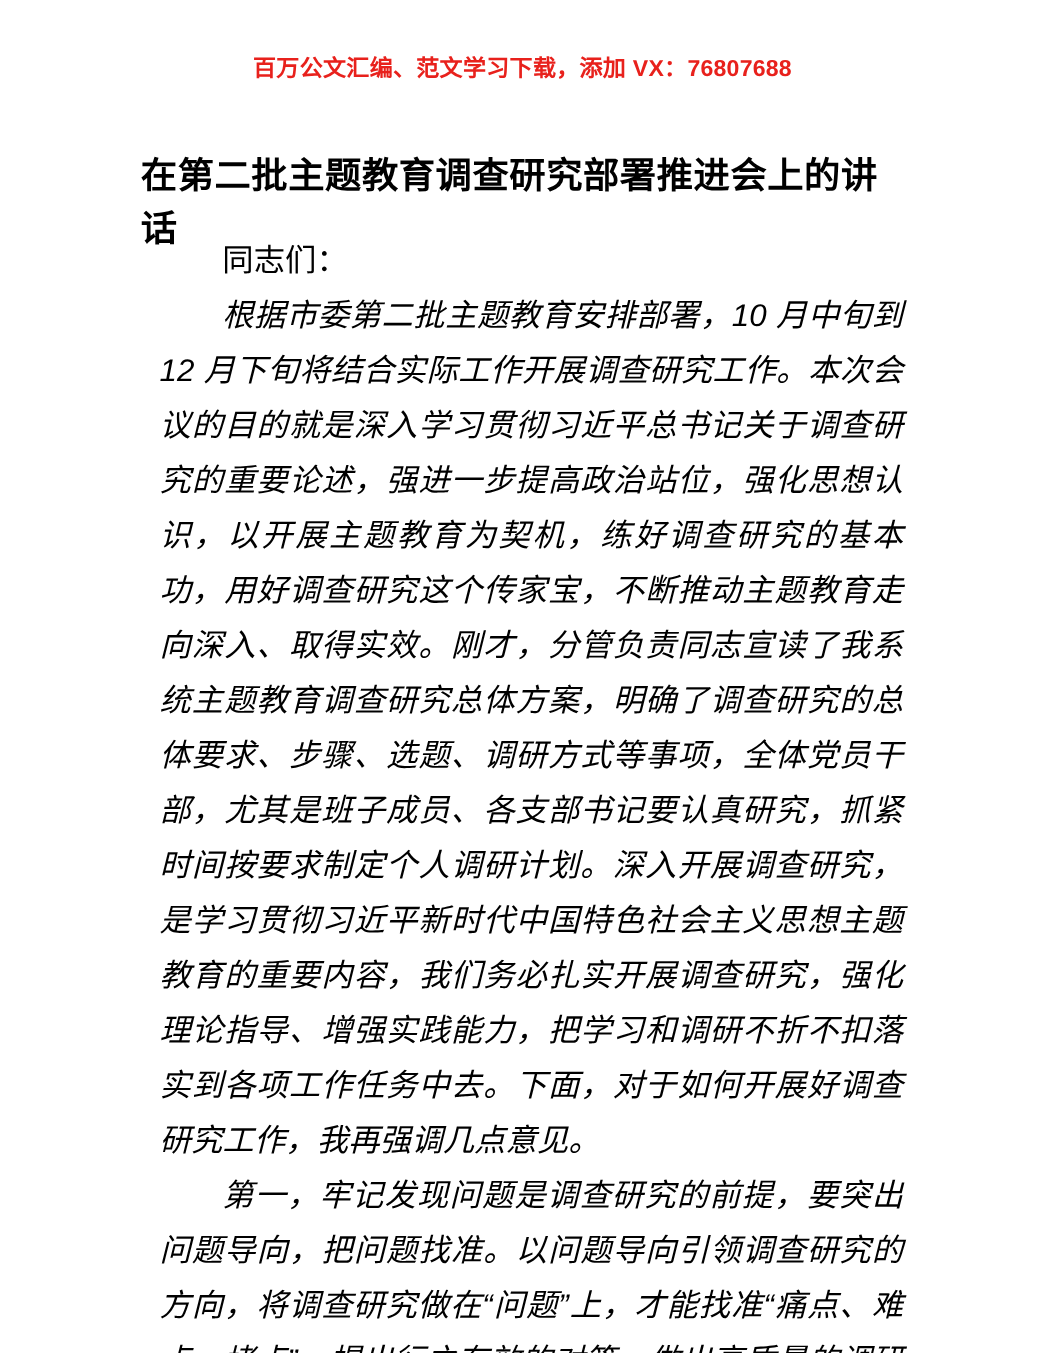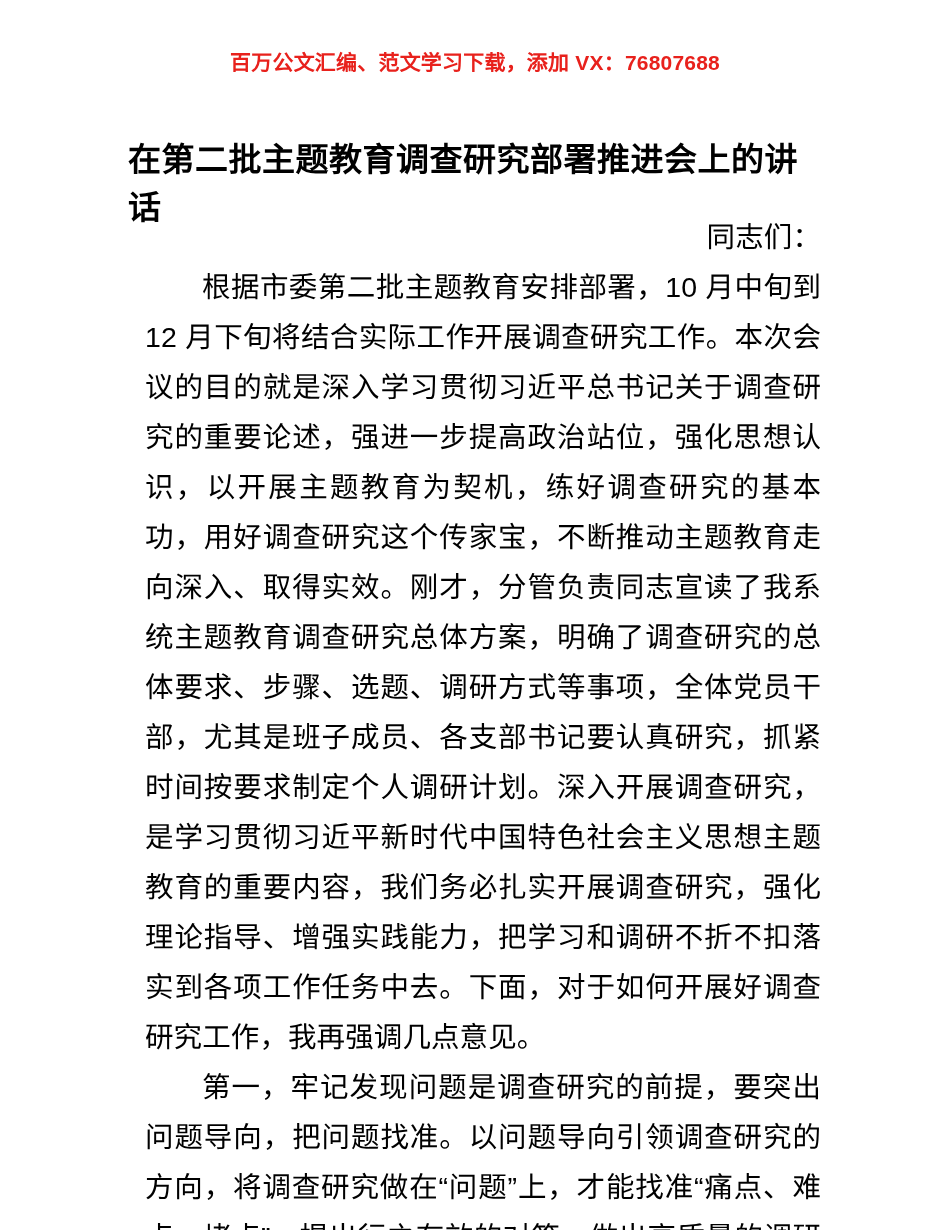--- a/index.html
+++ b/index.html
@@ -71,26 +71,27 @@
     font-size: 28.5px;
     line-height: 50px;
     color: #000000;
     text-align: justify;
     text-justify: inter-ideograph;
     text-indent: 2em;
     letter-spacing: 0.1px;
   }
 
   .para.salutation {
-    text-align: right;
+    text-align: left;
     margin-bottom: 0;
   }
 
   .para + .para {
     margin-top: 0;
+    font-style: italic;
   }
 </style>
 </head>
 <body>
 
 <div class="page">
 
   <div class="promo-bar">
     <span class="promo-text">百万公文汇编、范文学习下载，添加 VX：76807688</span>
   </div>

